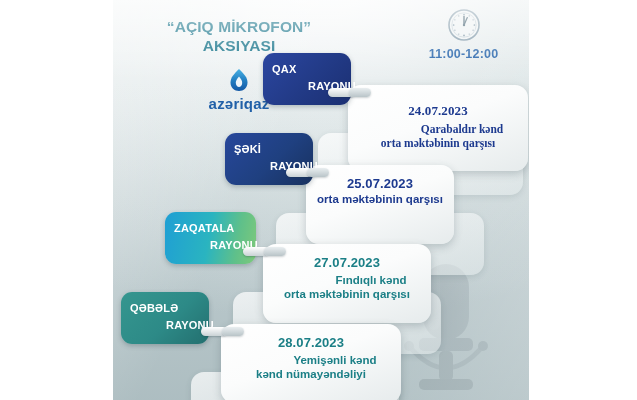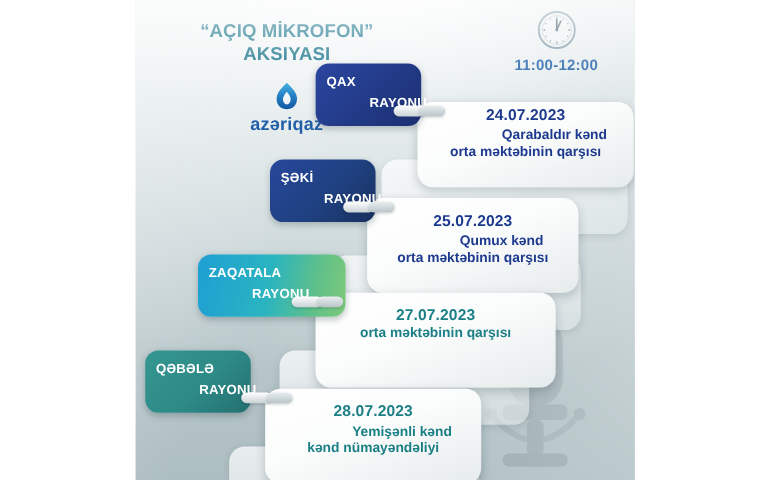--- a/index.html
+++ b/index.html
@@ -152,55 +152,55 @@
         </g>
         <line x1="17" y1="17" x2="17" y2="8.4" stroke="#3d5a6b" stroke-width="1.5" stroke-linecap="round"></line>
         <line x1="17" y1="17" x2="20.3" y2="9.6" stroke="#3d5a6b" stroke-width="1.3" stroke-linecap="round"></line>
         <circle cx="17" cy="17" r="1.2" fill="#3d5a6b"></circle>
       </svg>
     </span>
     <div class="time">11:00-12:00</div>
   </div>
 
   <div class="ghost" style="left:205px;top:133px;width:205px;height:62px;"></div>
-  <div class="card navy" style="left:235px;top:85px;width:180px;height:68px;padding-top:3px;">
+  <div class="card navy" style="left:235px;top:85px;width:180px;height:68px;padding-top:18px;font-family:Liberation Serif, serif;">
     <div class="d">24.07.2023</div>
     <div class="p1">Qarabaldır kənd</div>
     <div class="p2">orta məktəbinin qarşısı</div>
   </div>
   <div class="badge" style="left:150px;top:53px;background:linear-gradient(135deg,#2b46a0 0%,#223a86 55%,#1b2f72 100%);">
     <div class="bt">
       <span>QAX</span>
       <span class="r2">RAYONU</span>
     </div>
   </div>
   <div class="link link-a" style="left:215px;top:88px;width:26px;"></div>
   <div class="link link-b" style="left:236px;top:88px;width:22px;"></div>
 
   <div class="ghost" style="left:163px;top:213px;width:208px;height:62px;"></div>
-  <div class="card navy" style="left:193px;top:165px;width:176px;height:68px;padding-top:11px;">
+  <div class="card navy" style="left:193px;top:165px;width:148px;height:68px;padding-top:11px;">
     <div class="d">25.07.2023</div>
-    <div class="p1">Qumux kənd</div>
     <div class="p2">orta məktəbinin qarşısı</div>
   </div>
   <div class="badge" style="left:112px;top:133px;background:linear-gradient(135deg,#27479b 0%,#1f4080 55%,#18315f 100%);">
     <div class="bt">
       <span>ŞƏKİ</span>
       <span class="r2">RAYONU</span>
     </div>
   </div>
   <div class="link link-a" style="left:173px;top:168px;width:26px;"></div>
   <div class="link link-b" style="left:194px;top:168px;width:22px;"></div>
 
   <div class="ghost" style="left:120px;top:292px;width:208px;height:62px;"></div>
-  <div class="card teal" style="left:150px;top:244px;width:200px;height:68px;padding-top:11px;">
+  <div class="card teal" style="left:150px;top:244px;width:168px;height:68px;padding-top:11px;">
     <div class="d">27.07.2023</div>
+    <div class="p1">Fındıqlı kənd</div>
     <div class="p2">orta məktəbinin qarşısı</div>
   </div>
-  <div class="badge" style="left:52px;top:212px;width:123px;background:linear-gradient(100deg,#1f9fd4 0%,#2ab4c0 48%,#5fc08a 78%,#7ec97a 100%);">
+  <div class="badge" style="left:52px;top:212px;width:91px;background:linear-gradient(100deg,#1f9fd4 0%,#2ab4c0 48%,#5fc08a 78%,#7ec97a 100%);">
     <div class="bt">
       <span>ZAQATALA</span>
       <span class="r2">RAYONU</span>
     </div>
   </div>
   <div class="link link-a" style="left:130px;top:247px;width:26px;"></div>
   <div class="link link-b" style="left:151px;top:247px;width:22px;"></div>
 
   <div class="ghost" style="left:78px;top:372px;width:208px;height:58px;"></div>
   <div class="card teal" style="left:108px;top:324px;width:180px;height:68px;padding-top:11px;">

